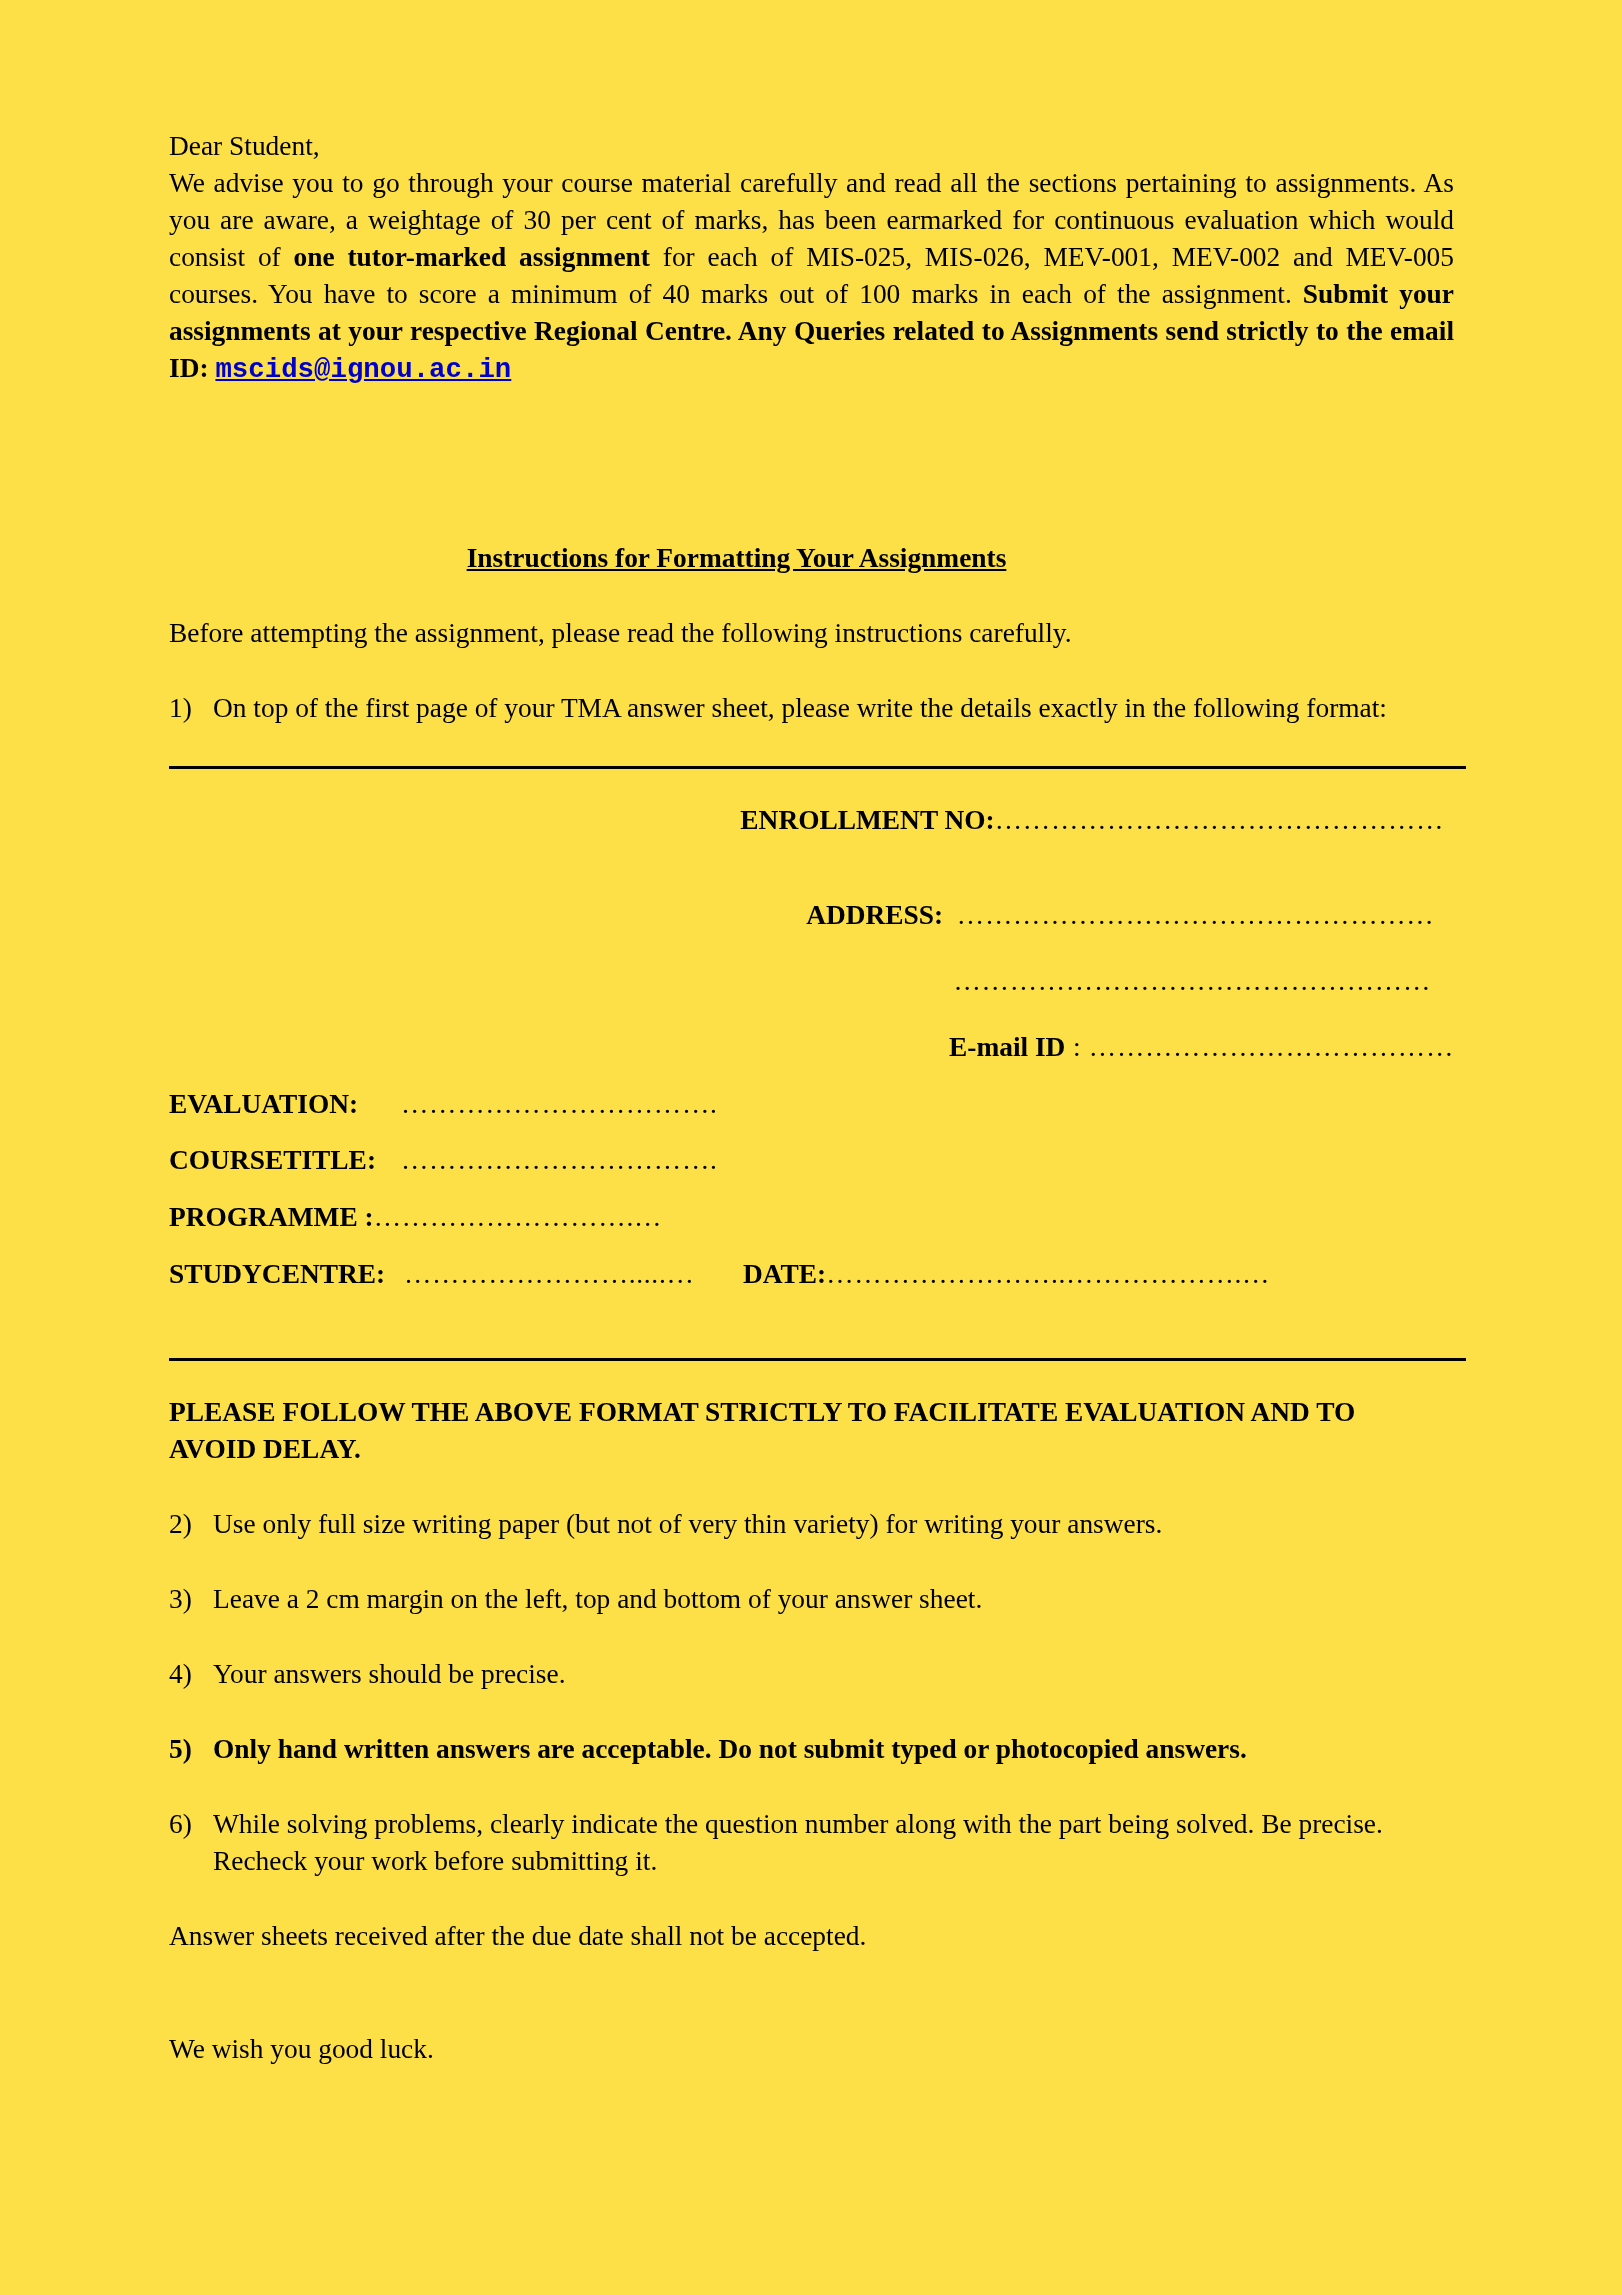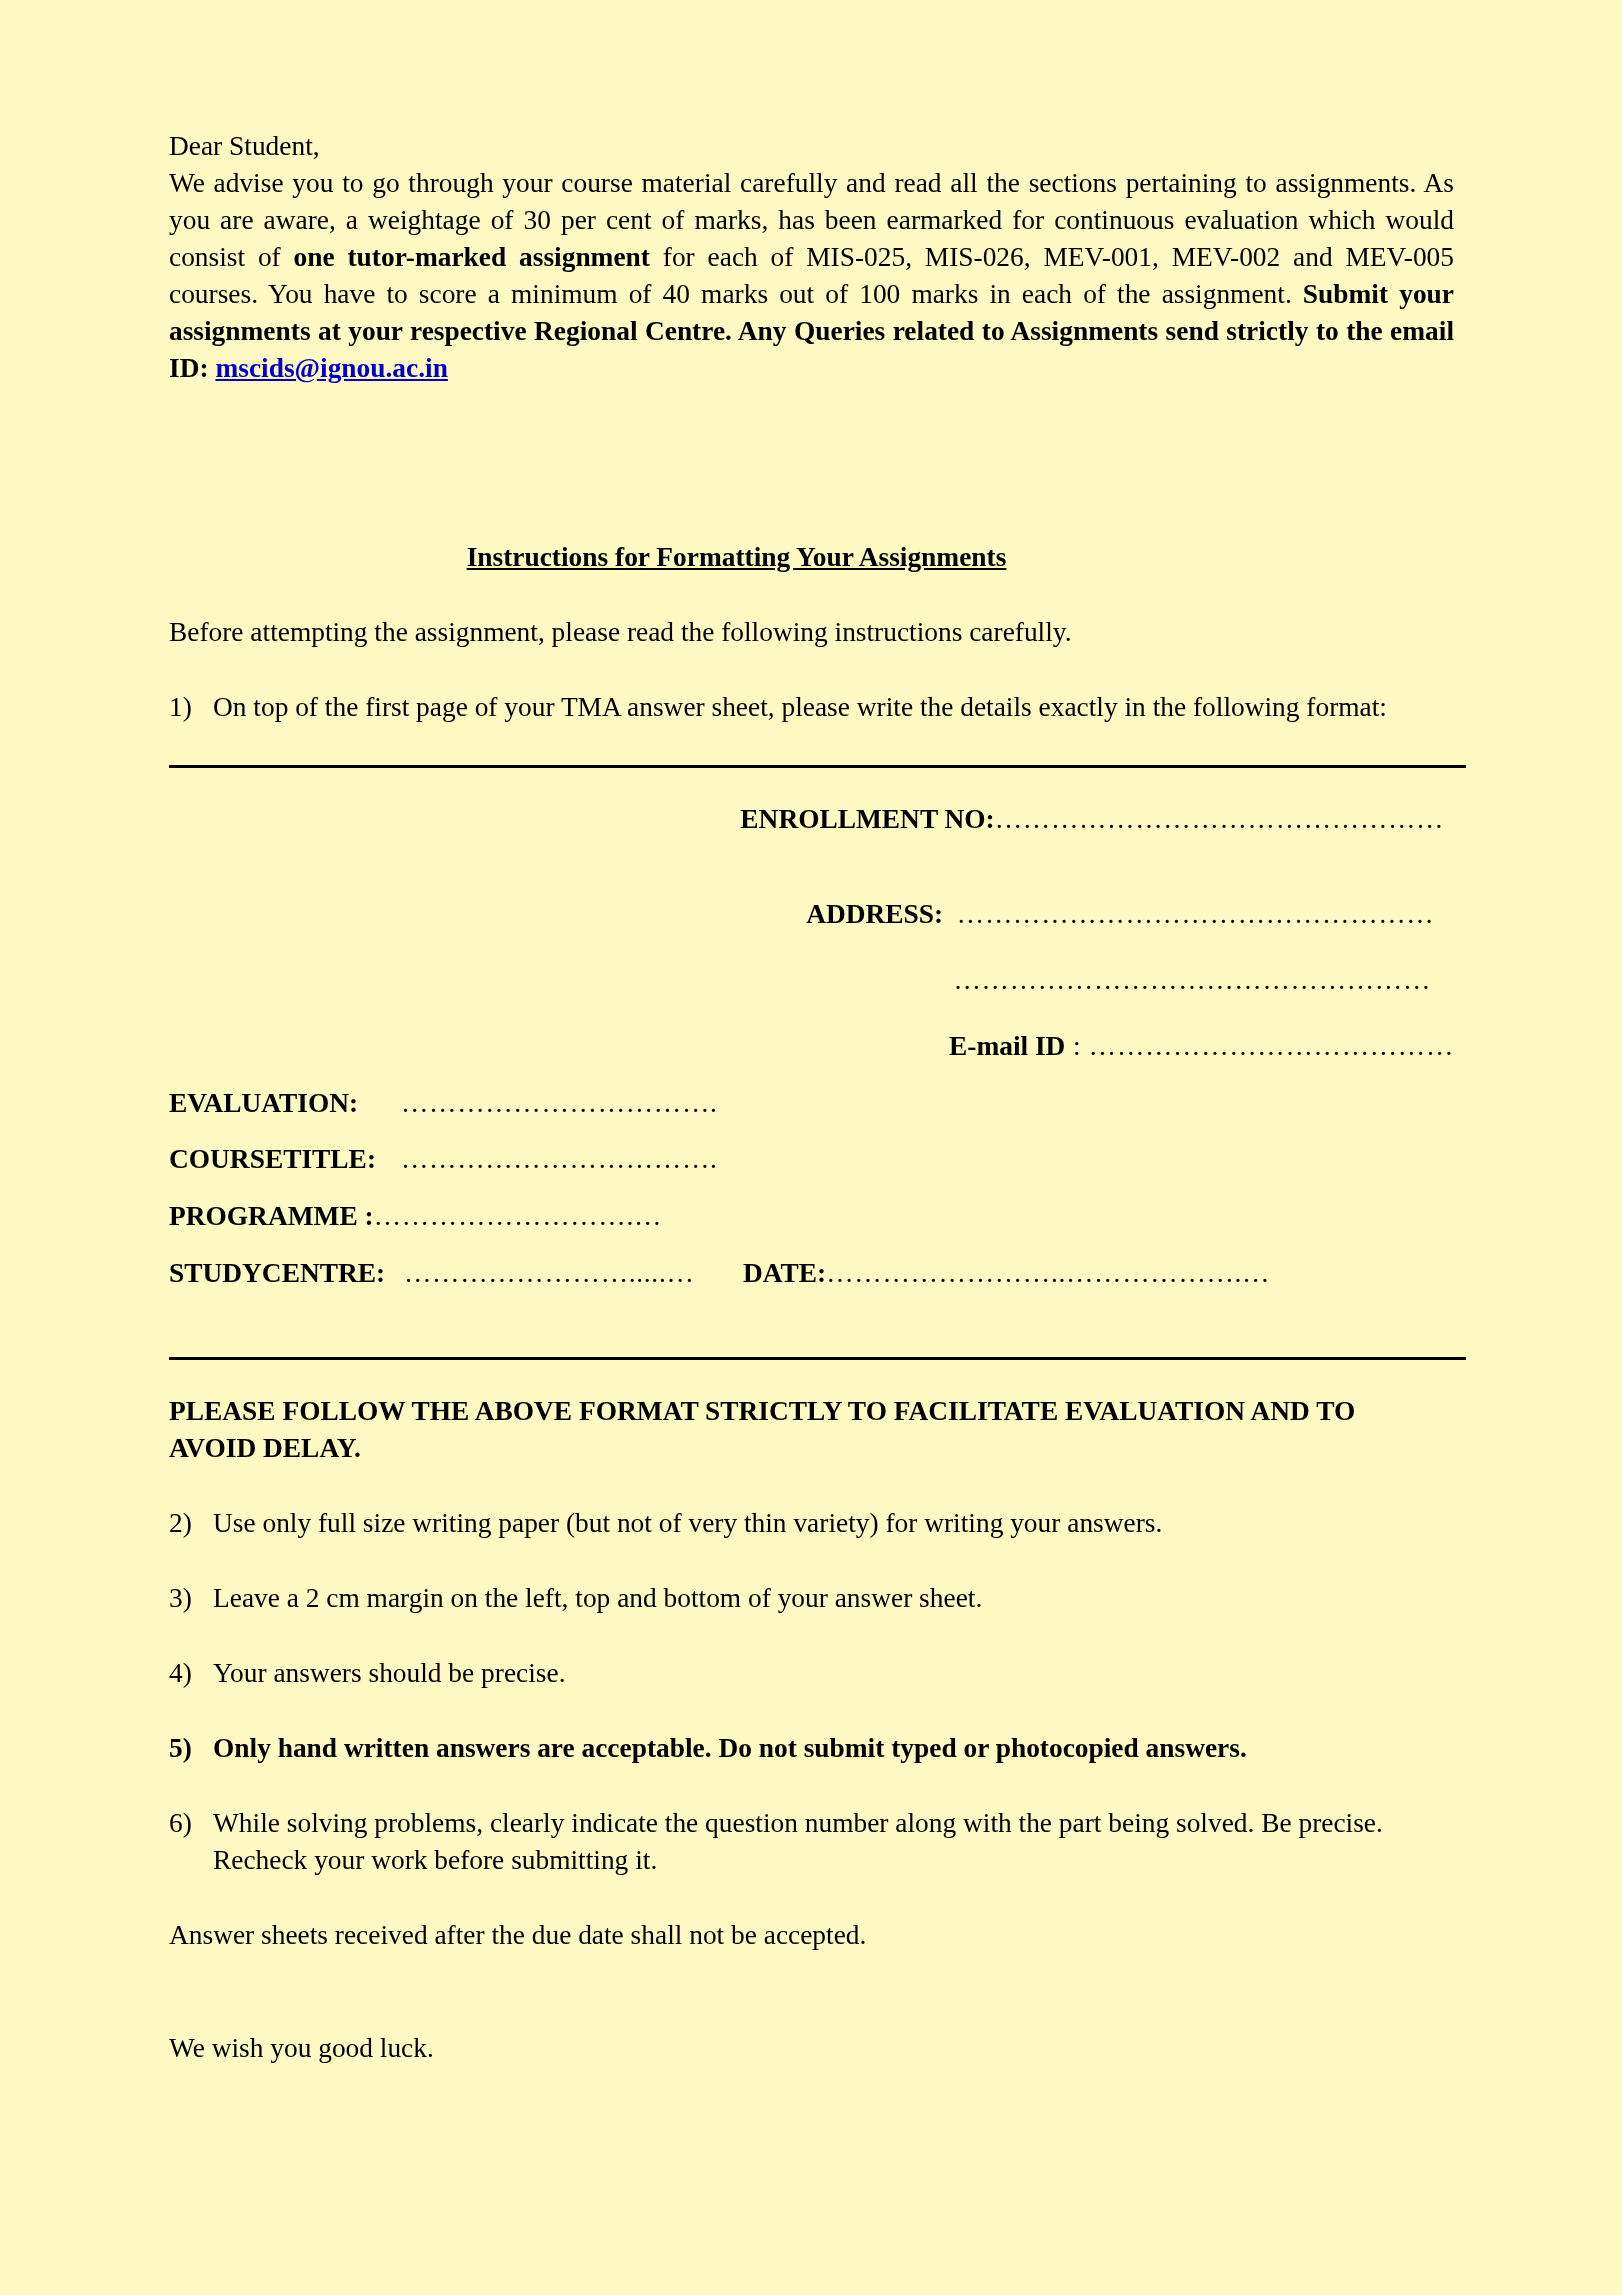--- a/index.html
+++ b/index.html
@@ -13,39 +13,40 @@
     font-family: "Liberation Serif", "DejaVu Serif", serif;
     color: #000000;
     position: relative;
     overflow: hidden;
   }
   .page {
     position: absolute;
     left: 0; top: 0;
     width: 1622px;
     height: 2295px;
-    background: #fef9c3;
+    background: #fde047;
   }
   .content {
     position: absolute;
     left: 169px;
     top: 128px;
     width: 1285px;
   }
   p {
     margin: 0;
     font-size: 27.4px;
     line-height: 37px;
   }
   .justify { text-align: justify; text-align-last: left; }
   .b { font-weight: bold; }
   .email-link {
     color: #0000cc;
     font-weight: bold;
     text-decoration: underline;
+    font-family: Liberation Mono, monospace;
   }
   .spacer-lg { height: 152px; }
   .spacer-md { height: 38px; }
 
   .section-title {
     text-align: center;
     font-size: 27.4px;
     font-weight: bold;
     line-height: 37px;
   }

